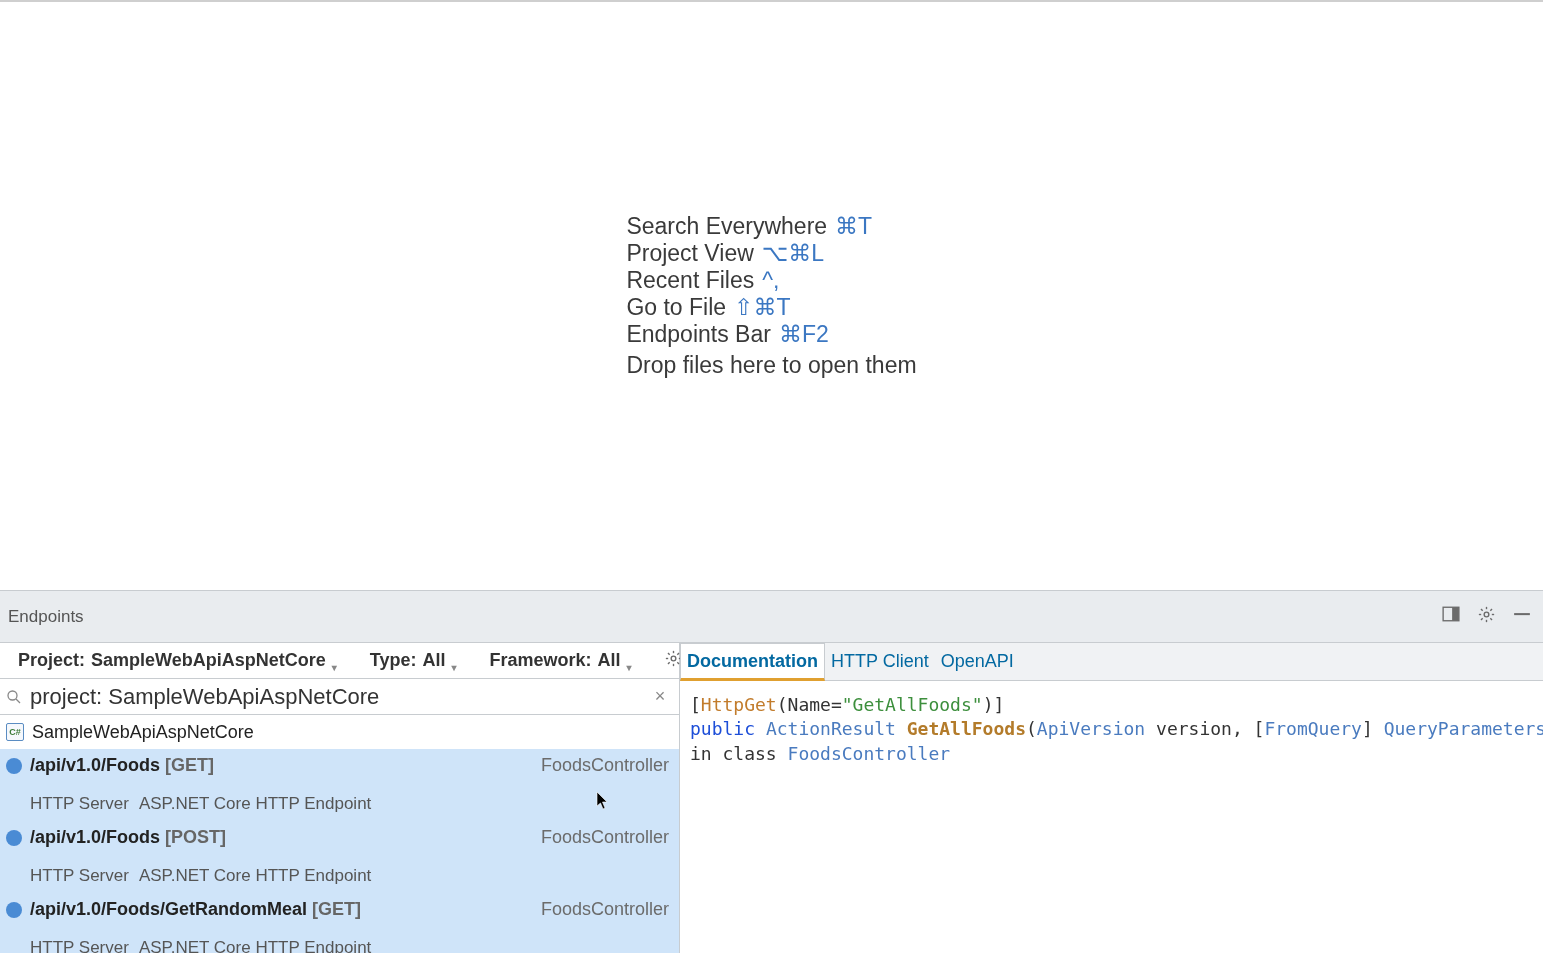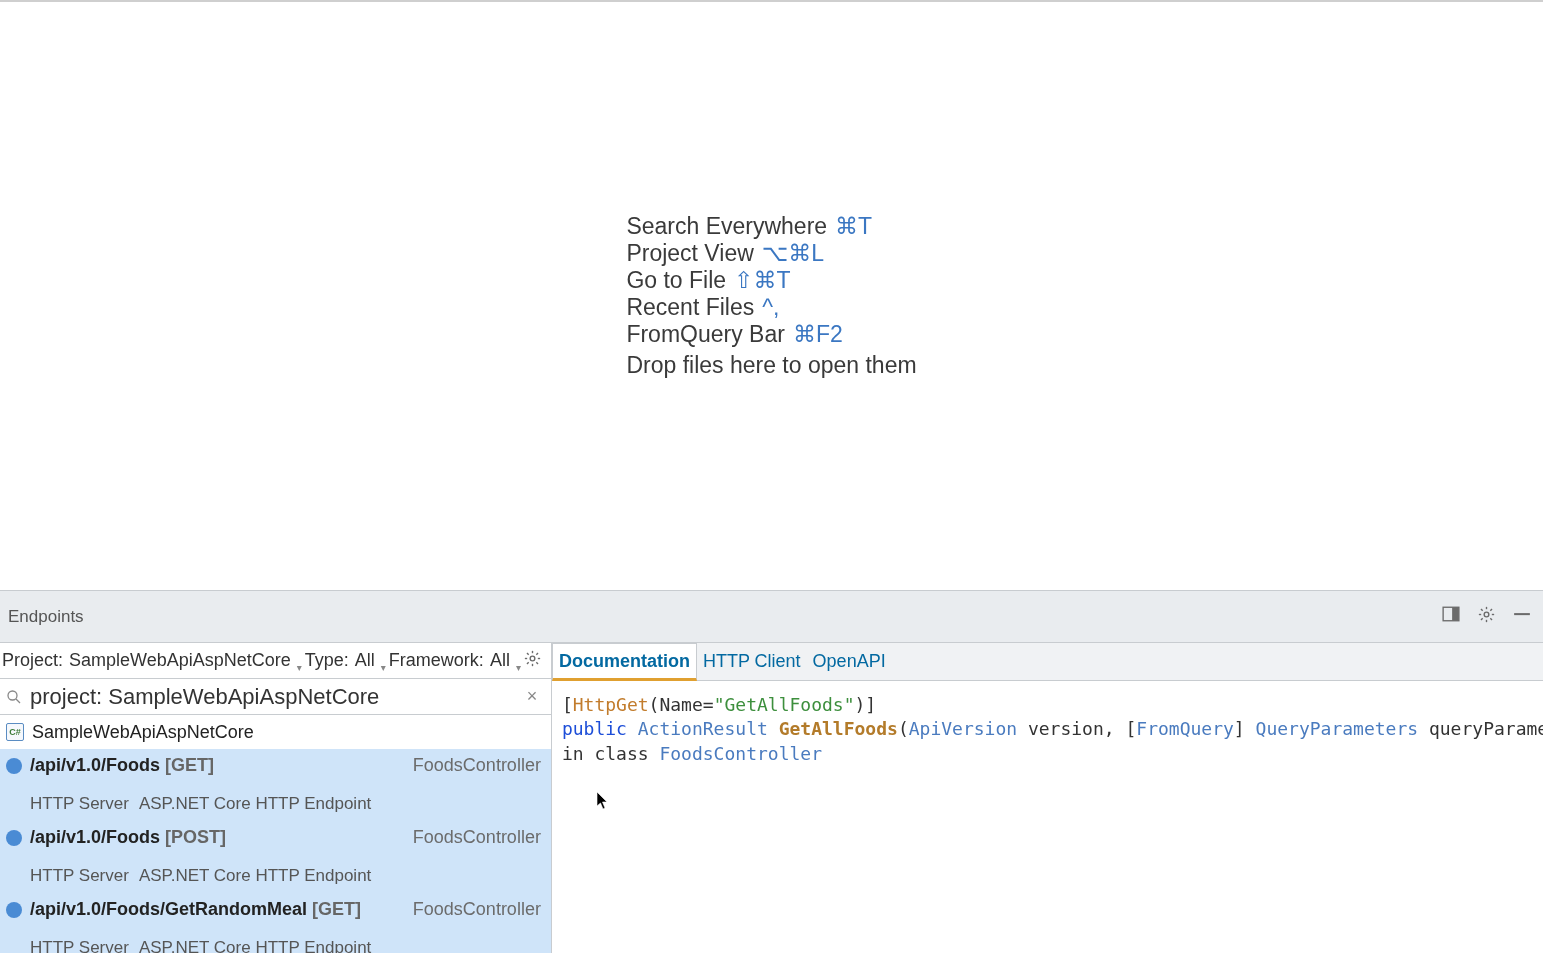--- a/index.html
+++ b/index.html
@@ -76,24 +76,26 @@
     display: flex;
     flex-direction: column;
     position: relative;
   }
 
   
   .filter-row {
     height: 36px;
     display: flex;
     align-items: center;
-    padding: 0 10px 0 2px;
+    gap: 30px;
+    padding: 0 10px 0 18px;
     font-size: 18px;
     color: #333;
     border-bottom: 1px solid #c8ccd0;
+    font-weight: bold;
   }
   .filter-item { display: flex; align-items: center; gap: 6px; cursor: pointer; }
   .filter-label { color: #333; }
   .filter-value { color: #333; }
   .caret {
     width: 8px; height: 8px;
     display: inline-block;
     color: #888;
   }
   .caret::after {
@@ -253,31 +255,31 @@
       <span>Search Everywhere</span>
       <span class="shortcut">⌘T</span>
     </div>
 
     <div class="hint-row">
       <span>Project View</span>
       <span class="shortcut">⌥⌘L</span>
     </div>
 
     <div class="hint-row">
+      <span>Recent Files</span>
+      <span class="shortcut">^,</span>
+    </div>
+
+    <div class="hint-row">
       <span>Go to File</span>
       <span class="shortcut">⇧⌘T</span>
     </div>
 
     <div class="hint-row">
-      <span>Recent Files</span>
-      <span class="shortcut">^,</span>
-    </div>
-
-    <div class="hint-row">
-      <span>FromQuery Bar</span>
+      <span>Endpoints Bar</span>
       <span class="shortcut">⌘F2</span>
     </div>
 
     <div class="drop-hint">Drop files here to open them</div>
   </div>
 </div>
 
 <div class="toolwindow-header">
   <div class="tw-title">Endpoints</div>
   <div class="tw-icons">

